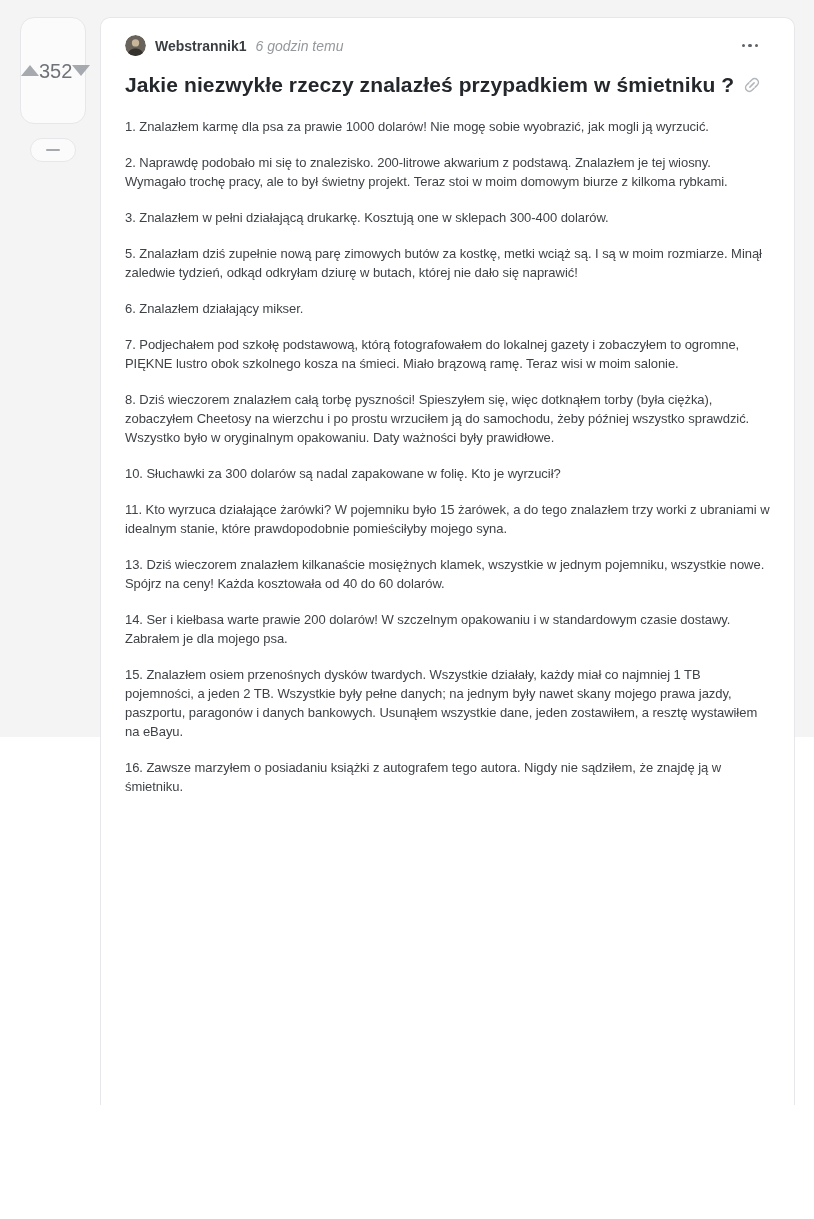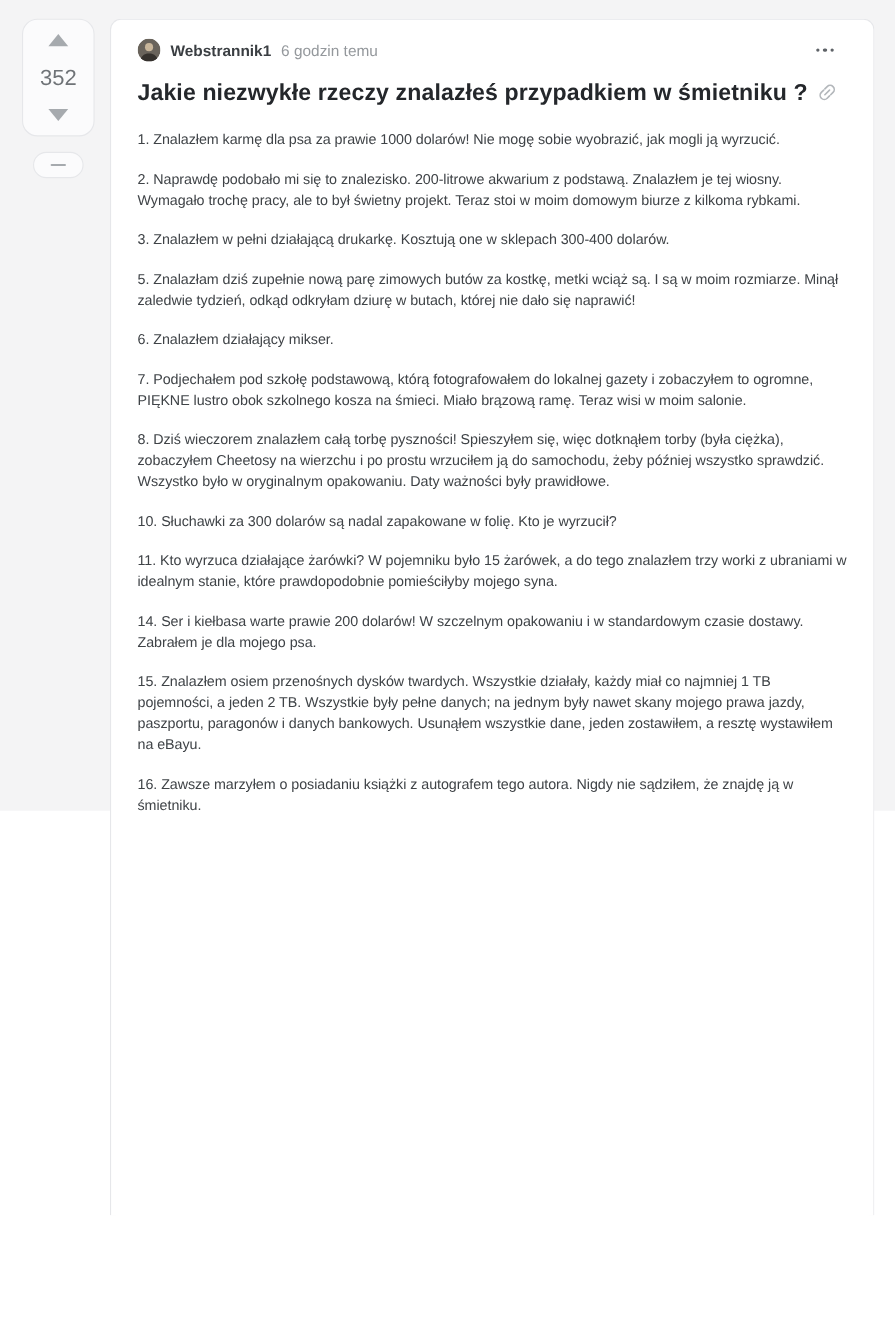--- a/index.html
+++ b/index.html
@@ -8,42 +8,42 @@
   }
   *{box-sizing:border-box;}
   html,body{margin:0;padding:0;background:#ffffff;}
   body{font-family:"Liberation Sans","DejaVu Sans",sans-serif;}
   .page{position:relative;width:814px;height:1219px;overflow:hidden;background:#ffffff;}
   .gray-band{position:absolute;top:0;left:0;width:100%;height:737px;background:var(--page_bg);}
 
   
   .vote-column{position:absolute;left:20px;top:17px;width:66px;z-index:2;}
   .vote-box{width:66px;height:107px;background:var(--control_bg);border:1px solid var(--border);
-    border-radius:14px;display:flex;flex-direction:column;align-items:center;
+    border-radius:14px;display:flex;flex-direction:row;align-items:center;
     justify-content:space-between;padding:13px 0;}
   .icon-btn{background:none;border:none;padding:0;margin:0;cursor:pointer;display:flex;
     align-items:center;justify-content:center;}
   .tri-up{width:0;height:0;border-left:9px solid transparent;border-right:9px solid transparent;
     border-bottom:11px solid var(--control);}
   .tri-down{width:0;height:0;border-left:9px solid transparent;border-right:9px solid transparent;
     border-top:11px solid var(--control);}
   .score{font-size:20px;color:#6f7377;line-height:1;}
   .collapse-btn{margin:14px 0 0 10px;width:46px;height:24px;background:var(--control_bg);
     border:1px solid var(--border);border-radius:12px;display:flex;align-items:center;
     justify-content:center;cursor:pointer;padding:0;}
   .minus-bar{width:14px;height:2px;background:var(--control);border-radius:1px;display:block;}
 
   
   .post-card{position:absolute;left:100px;top:17px;width:695px;height:1088px;
     background:var(--card_bg);border:1px solid var(--border);border-bottom:none;
     border-radius:10px 10px 0 0;padding:14px 16px 0 17px;z-index:1;}
   .post-header{display:flex;align-items:center;gap:9px;padding:3px 8px 0 7px;}
   .avatar{width:21px;height:21px;border-radius:50%;overflow:hidden;flex:0 0 auto;display:block;}
   .author{font-weight:bold;font-size:14px;color:#3a3e42;}
-  .time{font-size:14px;color:var(--muted);}
+  .time{font-size:14px;color:var(--muted);font-style:italic;}
   .more-btn{margin-left:auto;margin-right:8px;background:none;border:none;cursor:pointer;
     display:flex;gap:3px;align-items:center;padding:4px;}
   .dot{width:3.5px;height:3.5px;border-radius:50%;background:#5f6368;display:block;}
 
   .post-title{margin:15px 0 4px 0;padding:0 7px;font-size:21px;font-weight:700;
     color:var(--title);letter-spacing:0.1px;line-height:1.3;}
   .link-icon{display:inline-block;vertical-align:-2px;margin-left:9px;}
 
   .post-body{padding:0 7px 20px 7px;margin-top:7px;}
   .post-body p{font-size:13px;line-height:19px;color:var(--text);margin:17px 0 0 0;
@@ -99,18 +99,19 @@
     <div class="post-body">
         <p>1. Znalazłem karmę dla psa za prawie 1000 dolarów! Nie mogę sobie wyobrazić, jak mogli ją wyrzucić.</p>
         <p>2. Naprawdę podobało mi się to znalezisko. 200-litrowe akwarium z podstawą. Znalazłem je tej wiosny. Wymagało trochę pracy, ale to był świetny projekt. Teraz stoi w moim domowym biurze z kilkoma rybkami.</p>
         <p>3. Znalazłem w pełni działającą drukarkę. Kosztują one w sklepach 300-400 dolarów.</p>
         <p>5. Znalazłam dziś zupełnie nową parę zimowych butów za kostkę, metki wciąż są. I są w moim rozmiarze. Minął zaledwie tydzień, odkąd odkryłam dziurę w butach, której nie dało się naprawić!</p>
         <p>6. Znalazłem działający mikser.</p>
         <p>7. Podjechałem pod szkołę podstawową, którą fotografowałem do lokalnej gazety i zobaczyłem to ogromne, PIĘKNE lustro obok szkolnego kosza na śmieci. Miało brązową ramę. Teraz wisi w moim salonie.</p>
         <p>8. Dziś wieczorem znalazłem całą torbę pyszności! Spieszyłem się, więc dotknąłem torby (była ciężka), zobaczyłem Cheetosy na wierzchu i po prostu wrzuciłem ją do samochodu, żeby później wszystko sprawdzić. Wszystko było w oryginalnym opakowaniu. Daty ważności były prawidłowe.</p>
         <p>10. Słuchawki za 300 dolarów są nadal zapakowane w folię. Kto je wyrzucił?</p>
         <p>11. Kto wyrzuca działające żarówki? W pojemniku było 15 żarówek, a do tego znalazłem trzy worki z ubraniami w idealnym stanie, które prawdopodobnie pomieściłyby mojego syna.</p>
+        <p>13. Dziś wieczorem znalazłem kilkanaście mosiężnych klamek, wszystkie w jednym pojemniku, wszystkie nowe. Spójrz na ceny! Każda kosztowała od 40 do 60 dolarów.</p>
         <p>14. Ser i kiełbasa warte prawie 200 dolarów! W szczelnym opakowaniu i w standardowym czasie dostawy. Zabrałem je dla mojego psa.</p>
         <p>15. Znalazłem osiem przenośnych dysków twardych. Wszystkie działały, każdy miał co najmniej 1 TB pojemności, a jeden 2 TB. Wszystkie były pełne danych; na jednym były nawet skany mojego prawa jazdy, paszportu, paragonów i danych bankowych. Usunąłem wszystkie dane, jeden zostawiłem, a resztę wystawiłem na eBayu.</p>
         <p>16. Zawsze marzyłem o posiadaniu książki z autografem tego autora. Nigdy nie sądziłem, że znajdę ją w śmietniku.</p>
       </div>
   </main>
 </div>
 
 </body></html>

